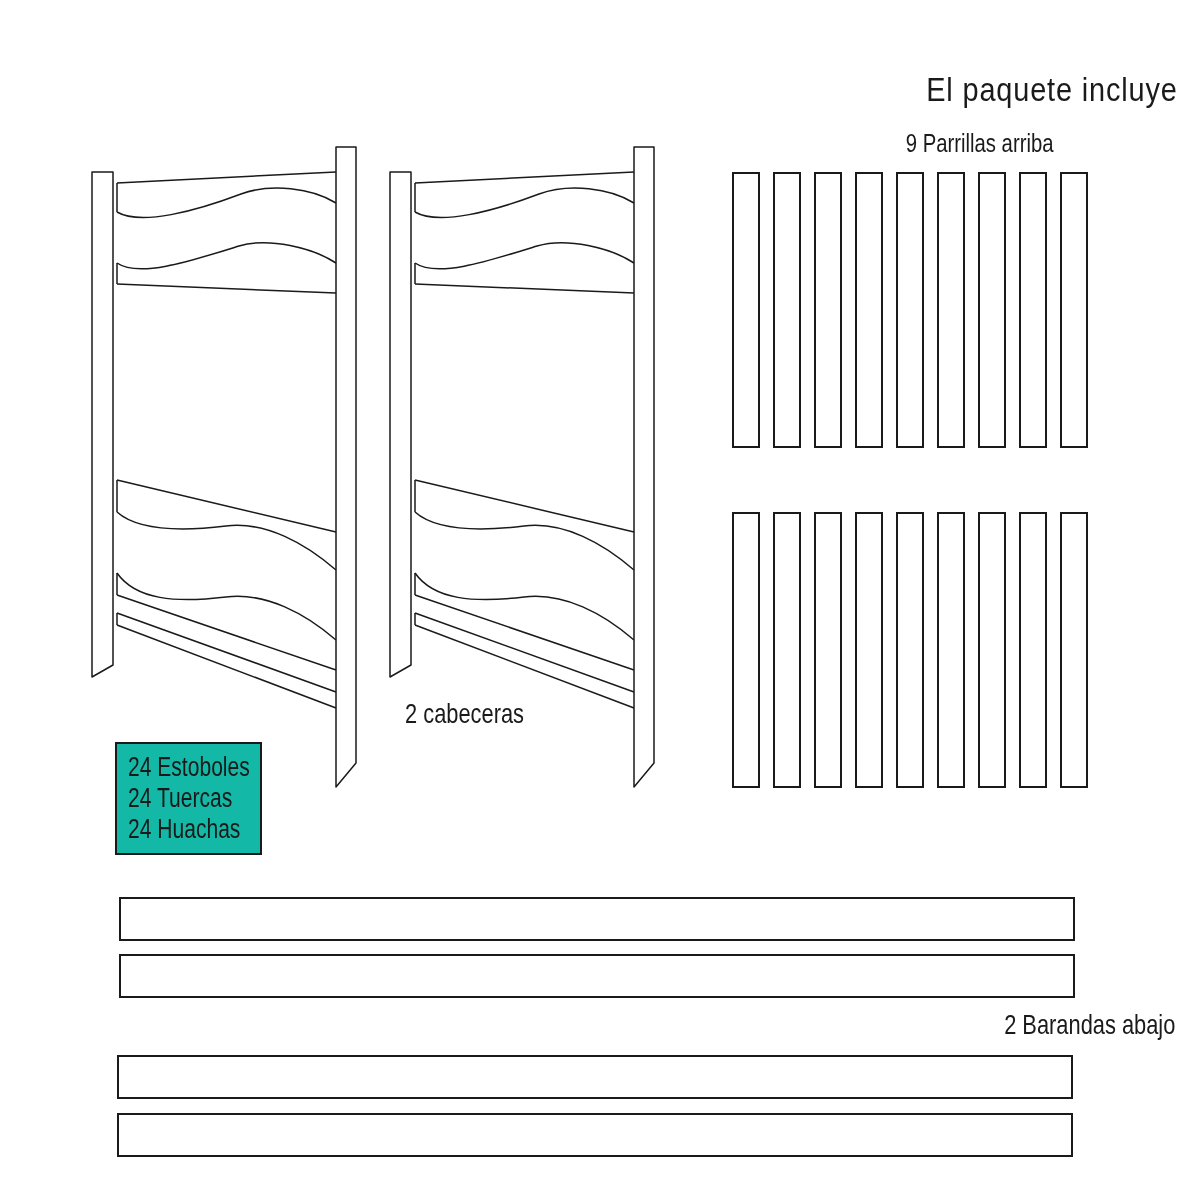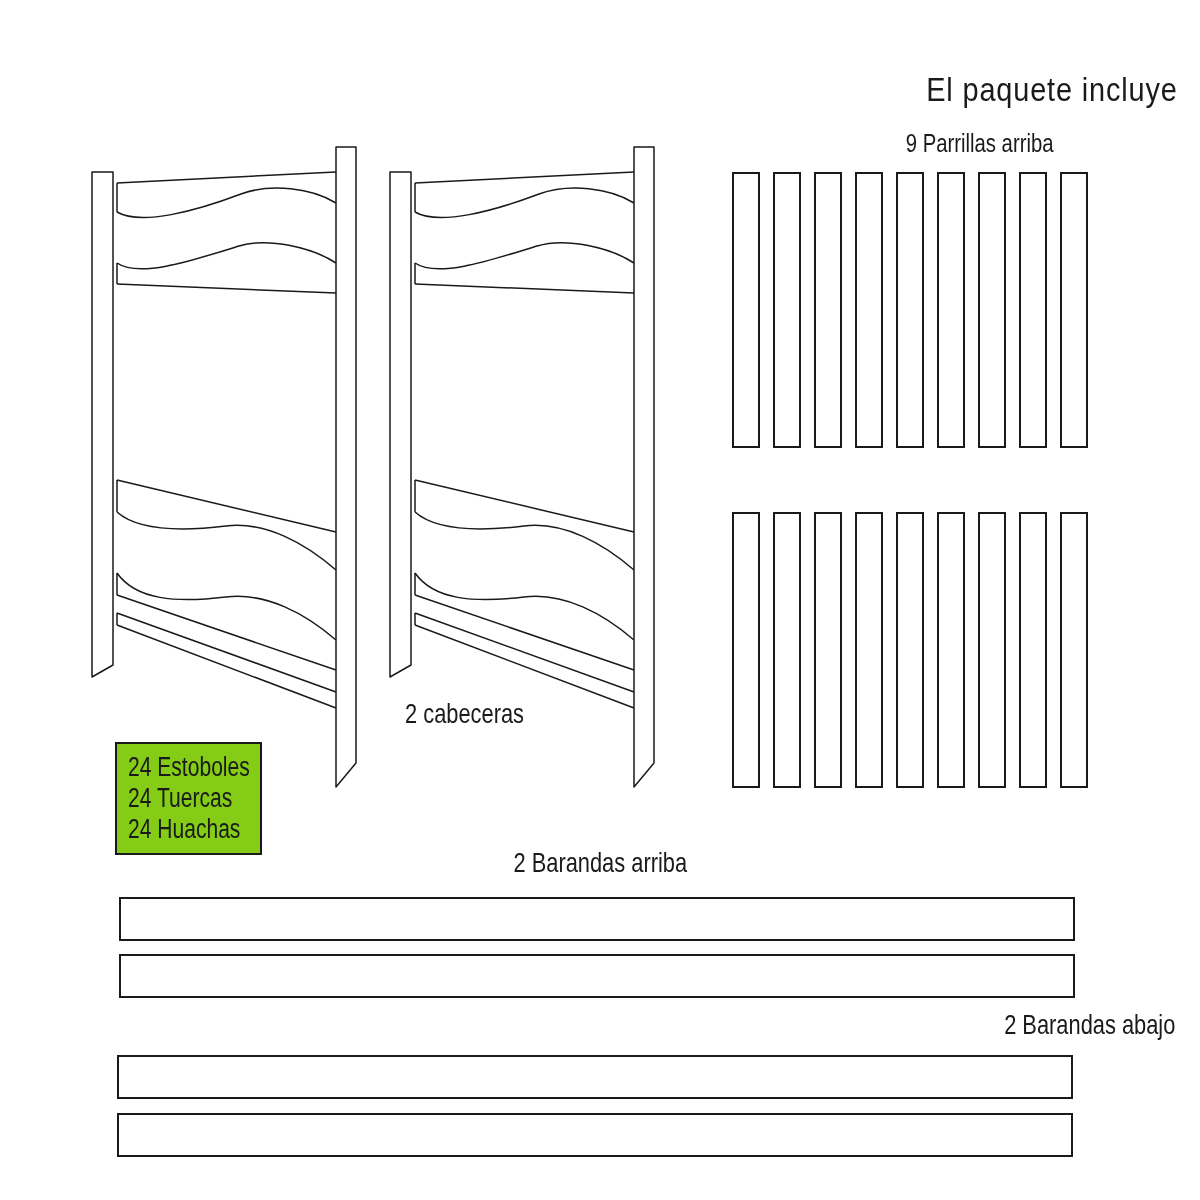--- a/index.html
+++ b/index.html
@@ -77,21 +77,21 @@
     margin-left: 19px;
   }
 
   
   .hardware-box {
     left: 115px; top: 742px;
     width: 147px; height: 113px;
     border: 2px solid #1a1a1a;
     box-sizing: border-box;
     padding: 8px 0 0 11px;
-    background: #84cc16;
+    background: #14b8a6;
   }
   .hardware-line {
     font-size: 27px;
     line-height: 31px;
     white-space: nowrap;
   }
 
   
   .board-group { display: block; }
   .board-group-top { left: 119px; top: 897px; width: 956px; }
@@ -209,23 +209,20 @@
       <span class="squeeze-left">24 Estoboles</span>
     </div>
     <div class="label hardware-line">
       <span class="squeeze-left">24 Tuercas</span>
     </div>
     <div class="label hardware-line">
       <span class="squeeze-left">24 Huachas</span>
     </div>
   </div>
 
-  <div class="abs label board-label board-label-top">
-    <span class="squeeze">2 Barandas arriba</span>
-  </div>
   <div class="abs board-group board-group-top">
     <div class="board"></div>
   <div class="board"></div>
     </div>
 
   <div class="abs label board-label board-label-bottom">
     <span class="squeeze">2 Barandas abajo</span>
   </div>
   <div class="abs board-group board-group-bottom">
     <div class="board"></div>

